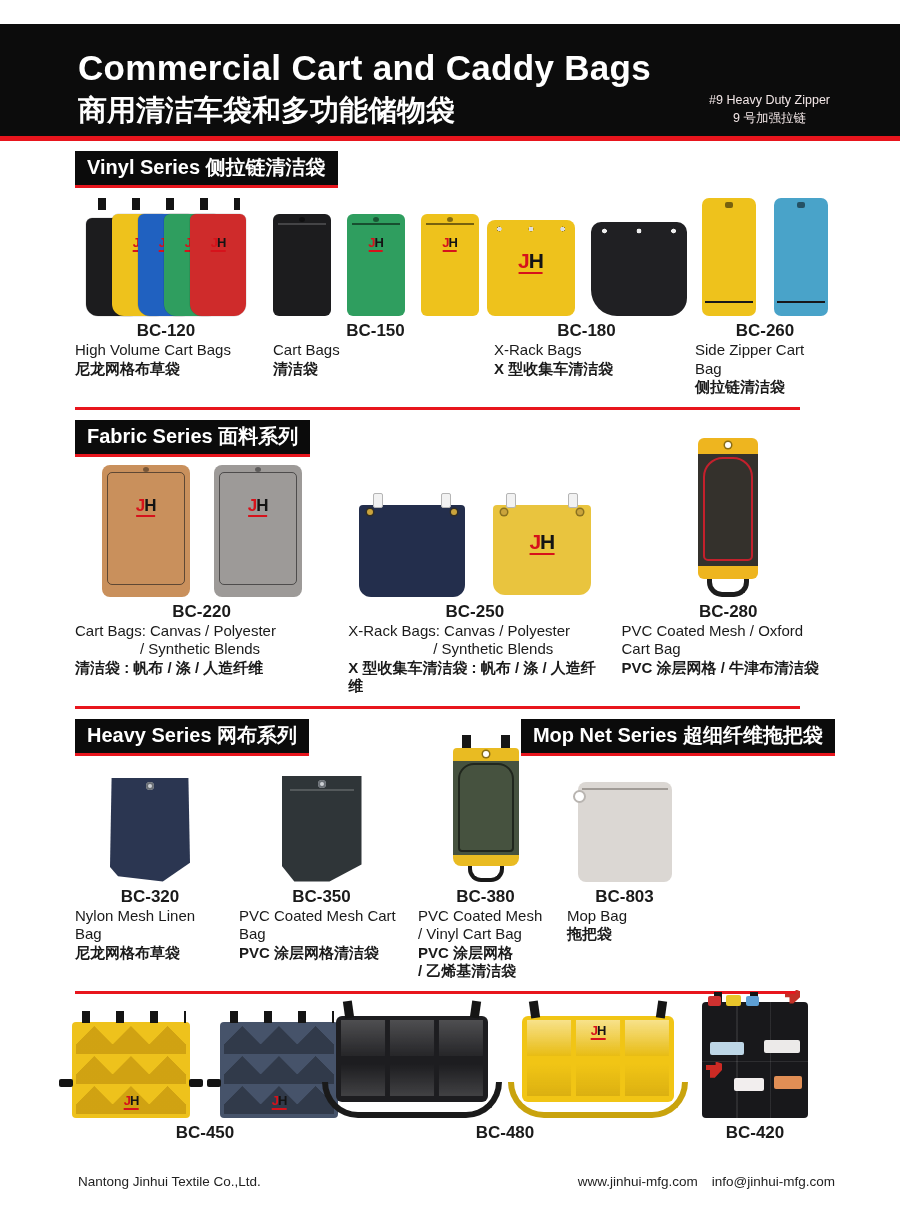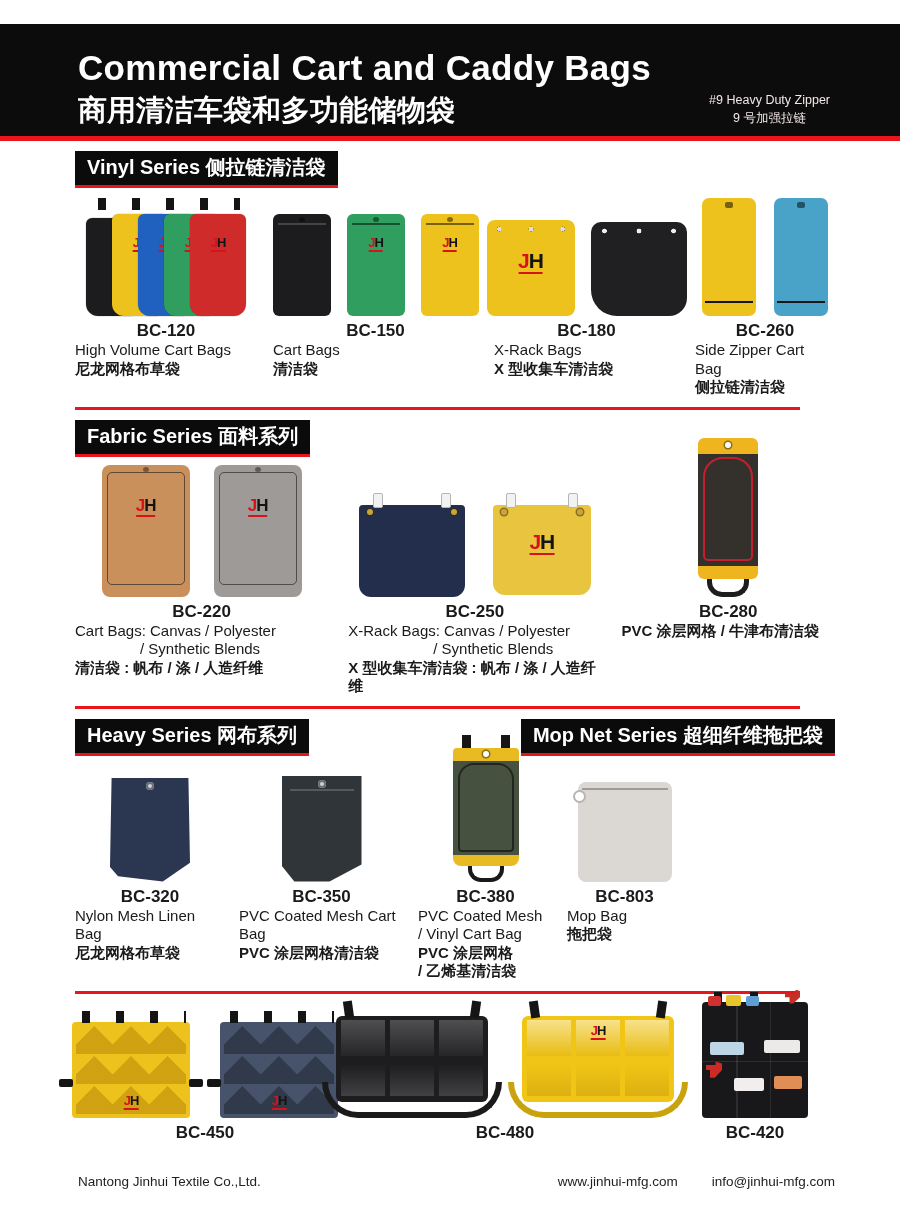--- a/index.html
+++ b/index.html
@@ -149,21 +149,21 @@
   .it.ylw{top:-7px;left:24px;width:15px;height:11px;background:#e8c52a}
   .it.blu{top:-6px;left:44px;width:13px;height:10px;background:#5d9fd4}
   .it.spr{top:-12px;right:8px;width:15px;height:14px;background:#c23026;clip-path:polygon(0 30%,70% 30%,70% 0,100% 10%,100% 55%,55% 100%,30% 100%,30% 55%,0 55%)}
   .it.cl1{top:40px;left:8px;width:34px;height:13px;background:#bdd6e6}
   .it.cl2{top:38px;right:8px;width:36px;height:13px;background:#eceae9}
   .it.cl3{top:76px;left:32px;width:30px;height:13px;background:#f2eeee}
   .it.cl4{top:74px;right:6px;width:28px;height:13px;background:#e08e55}
   .it.spr2{top:60px;left:4px;width:16px;height:17px;background:#cc2a24;clip-path:polygon(0 20%,60% 20%,60% 0,100% 12%,100% 50%,55% 95%,25% 95%,25% 50%,0 50%)}
   
   .foot{position:absolute;left:78px;right:65px;bottom:22px;display:flex;font-size:13.5px;color:#222}
-  .foot .rt{margin-left:auto;display:flex;gap:34px}
+  .foot .rt{margin-left:auto;display:flex;gap:14px}
 </style>
 </head>
 <body>
 
 <div>
 
   <header class="hdr">
     <h1>Commercial Cart and Caddy Bags</h1>
     <h2>商用清洁车袋和多功能储物袋</h2>
     <div class="hdr-note">
@@ -301,20 +301,21 @@
         <div class="prod" style="width:215px">
           <div class="img-area">
             <div class="g280">
               <div class="b280t"></div>
               <div class="b280m"></div>
               <div class="b280b"></div>
               <div class="b280h"></div>
             </div>
           </div>
           <div class="code">BC-280</div>
+          <div class="line en">PVC Coated Mesh / Oxford Cart Bag</div>
           <div class="line zh">PVC 涂层网格 / 牛津布清洁袋</div>
         </div>
 
       </div>
       <div class="divider"></div>
     </section>
 
     <section>
       <div class="series-row">
         <span class="series-bar">Heavy Series 网布系列</span>

